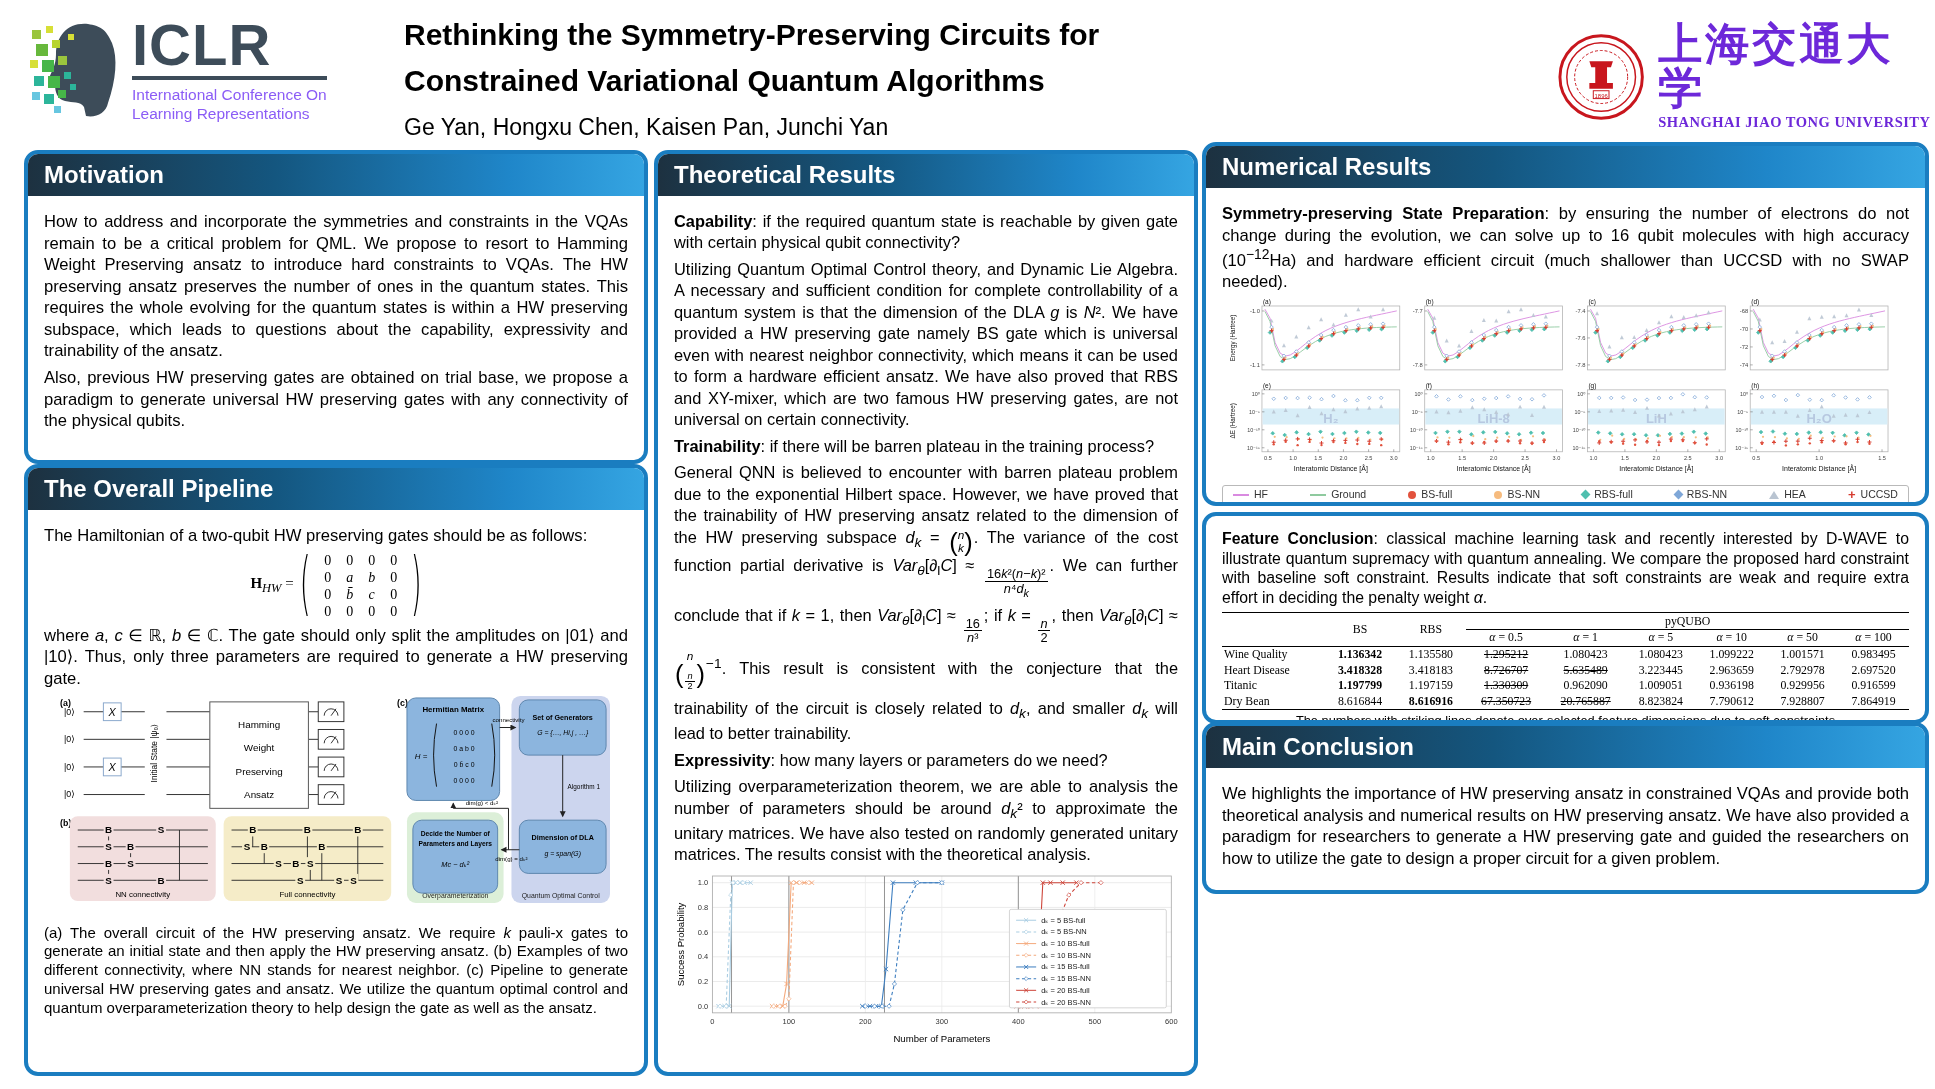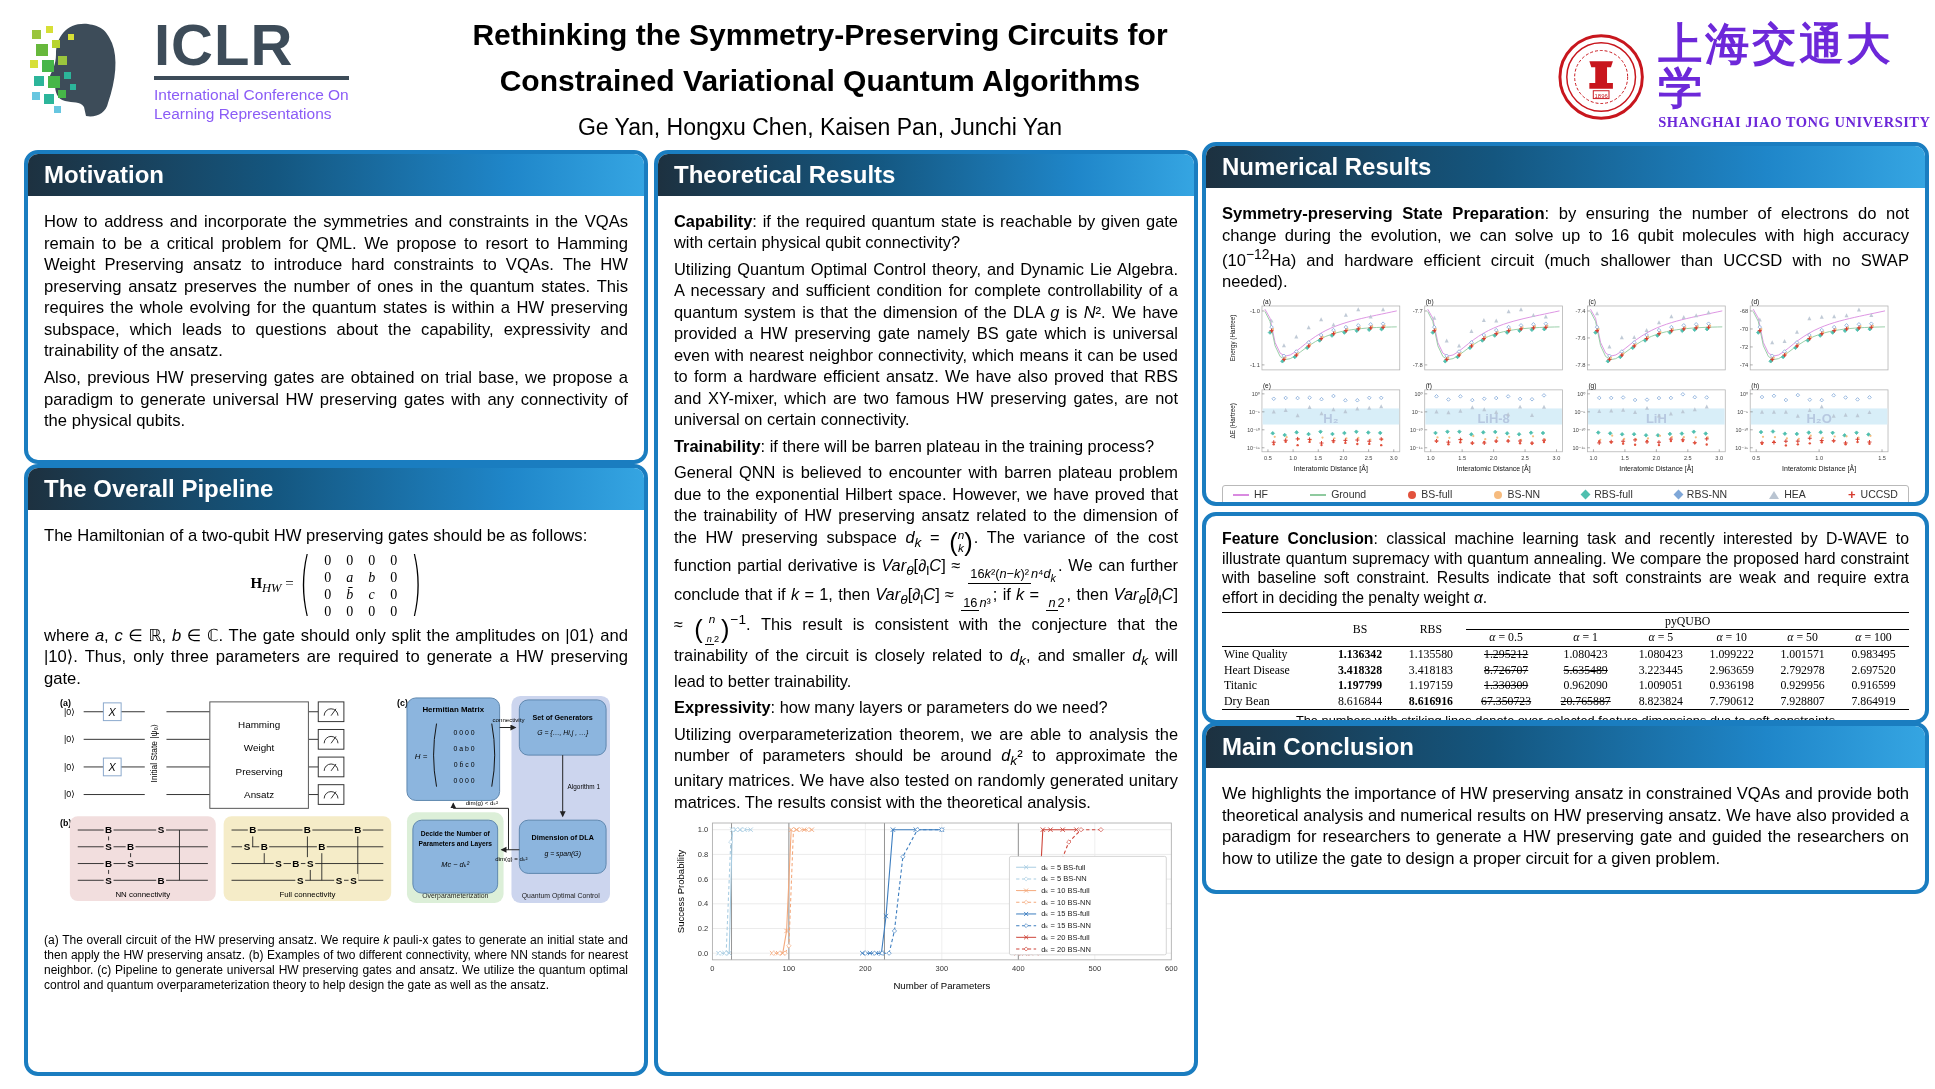--- a/index.html
+++ b/index.html
@@ -1,49 +1,49 @@
 <!DOCTYPE html>
 <html><head>
 <meta charset="utf-8">
 <style>
   html,body{margin:0;padding:0;background:#fff}
   #poster{position:relative;width:1935px;height:1089px;background:#fff;font-family:"Liberation Sans",sans-serif;color:#000;overflow:hidden}
   svg text{font-family:"Liberation Sans","DejaVu Sans",sans-serif}
   
-  #iclr-logo{position:absolute;left:26px;top:16px;display:flex;align-items:center;gap:24px}
+  #iclr-logo{position:absolute;left:26px;top:16px;display:flex;align-items:center;gap:2px}
   .iclr-txt .acro{font-size:58px;font-weight:bold;color:#3d4c59;line-height:1;letter-spacing:1px;border-bottom:4px solid #3d4c59;padding-bottom:2px}
   .iclr-txt .sub{font-size:15.5px;color:#8b5cf6;margin-top:5px;line-height:1.25}
-  #title-block{position:absolute;left:420px;top:16px;width:800px;text-align:center}
+  #title-block{position:absolute;left:404px;top:16px;width:800px;}
   #title-block .t1,#title-block .t2{font-size:30px;font-weight:bold;line-height:1.25}
   #title-block .t2{margin-top:8px}
   #title-block .authors{font-size:23px;margin-top:15px}
   #sjtu-logo{position:absolute;left:1556px;top:22px;display:flex;align-items:center;gap:12px;color:#6d28d9}
   .sjtu-txt .cn{font-size:44px;font-weight:bold;font-family:"DejaVu Sans",sans-serif;letter-spacing:3px;line-height:1}
   .sjtu-txt .en{font-size:14.5px;font-weight:bold;font-family:"Liberation Serif",serif;letter-spacing:.5px;margin-top:4px}
   
   .panel{position:absolute;border:4px solid #1a7dc0;border-radius:14px;background:#fff;overflow:hidden}
   .panel-head{height:42px;background:linear-gradient(90deg,#1d3140 0%,#14567f 40%,#1f86c9 78%,#35a5e2 100%);color:#fff;font-size:24px;font-weight:bold;display:flex;align-items:center;padding-left:16px}
   .panel-body{padding:10px 16px;font-size:16.6px;line-height:1.3;text-align:justify}
   .panel-body p{margin:5px 0}
   #p-motivation{left:24px;top:150px;width:616px;height:306px}
   #p-pipeline{left:24px;top:464px;width:616px;height:604px}
   #p-theory{left:654px;top:150px;width:536px;height:918px}
   #p-numres{left:1202px;top:142px;width:719px;height:356px}
   #p-feature{left:1202px;top:512px;width:719px;height:204px}
   #p-conclusion{left:1202px;top:722px;width:719px;height:164px}
   #p-feature .panel-body{padding:8px 16px;font-size:15.8px;line-height:1.24}
   #p-theory .panel-body{font-size:16.4px;line-height:1.31}
-  .caption{font-size:12px;line-height:1.25;text-align:justify;margin-top:18px}
+  .caption{font-size:15px;line-height:1.25;text-align:justify;margin-top:9px}
   
   .matrix-wrap{display:flex;justify-content:center;align-items:center;gap:6px;margin:2px 0;font-family:"Liberation Serif",serif;font-size:15px}
   .paren{font-size:28px;transform:scaleY(2.5);display:inline-block;font-weight:300;font-family:"DejaVu Sans",sans-serif}
   .mgrid{display:grid;grid-template-columns:repeat(4,22px);text-align:center;font-size:14px;line-height:17px}
   .mgrid .it{font-style:italic}
   
-  .frac{display:inline-flex;flex-direction:row;text-align:center;vertical-align:-0.55em;line-height:1.05;font-size:0.78em;margin:0 2px}
+  .frac{display:inline-flex;flex-direction:column;text-align:center;vertical-align:-0.55em;line-height:1.05;font-size:0.78em;margin:6px 2px}
   .frac .n{border-bottom:1px solid #000;padding:0 2px}
   .binom{display:inline-flex;align-items:center;vertical-align:-0.5em;margin:0 1px}
   .binom .br{font-size:1.55em;line-height:.8;font-weight:300}
   .binom .col{display:inline-flex;flex-direction:column;text-align:center;font-size:.72em;line-height:1.12}
   
   .figwrap{margin:2px 0;text-align:center}
   #mol-legend{display:flex;justify-content:space-between;align-items:center;border:1px solid #b9b9b9;border-radius:3px;padding:2px 10px;margin-top:4px}
   .lg-item{display:inline-flex;align-items:center;gap:5px;font-size:10.5px;color:#333;white-space:nowrap}
   .lg-glyph{display:inline-block}
   

